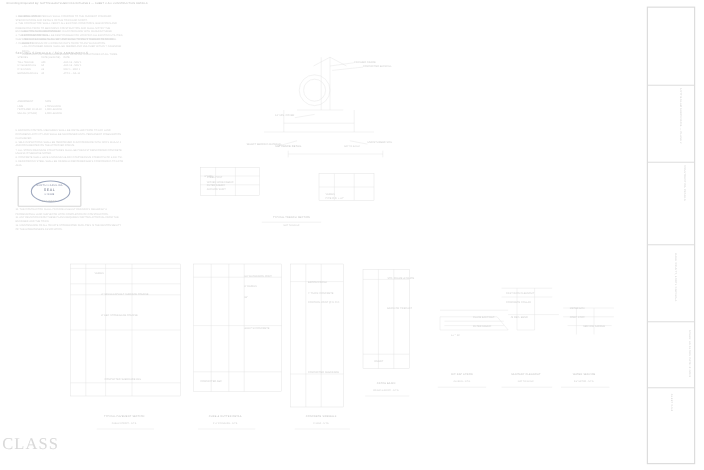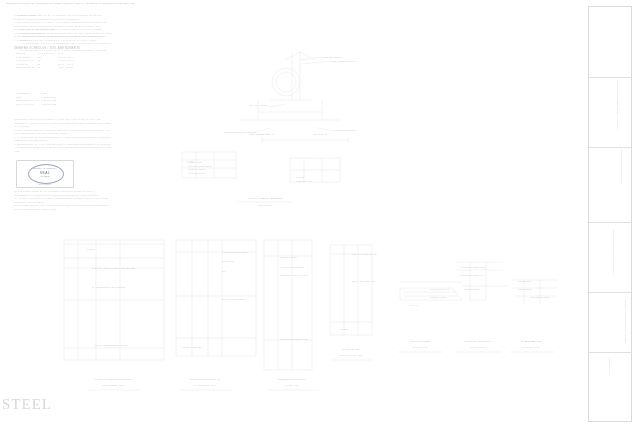--- a/index.html
+++ b/index.html
@@ -406,15 +406,15 @@
     <div class="tb-cell" style="top:215px;"></div>
     <div class="tb-cell" style="top:285px;"></div>
     <div class="tb-cell" style="top:345px;"></div>
   </div>
   <div class="tb-vert" style="left:617px; top:80px;">NOTTINGHAM SUBDIVISION — PHASE 2</div>
   <div class="tb-vert" style="left:621px; top:150px;">CONSTRUCTION DETAILS</div>
   <div class="tb-vert" style="left:613px; top:230px;">WAKE COUNTY, NORTH CAROLINA</div>
   <div class="tb-vert" style="left:625px; top:300px;">SCALE: AS SHOWN   DATE: 01/2022</div>
   <div class="tb-vert" style="left:609px; top:358px;">SHEET C-5.0</div>
 
-  <div id="watermark">STEEL</div>
+  <div id="watermark">CLASS</div>
 
 </div>
 
 </body></html>

